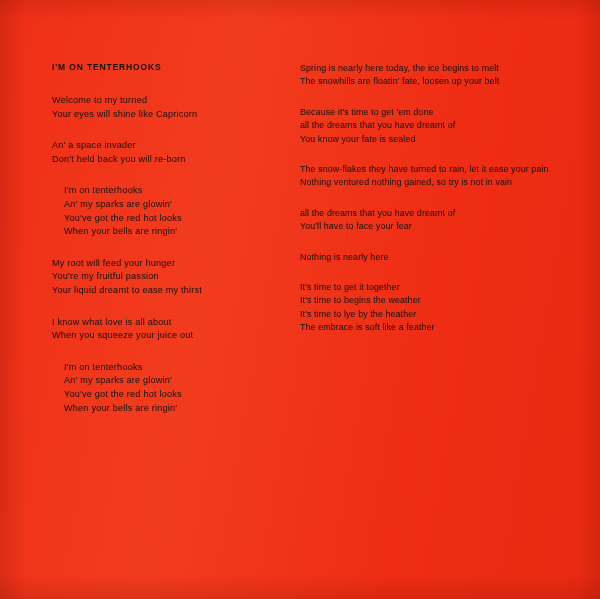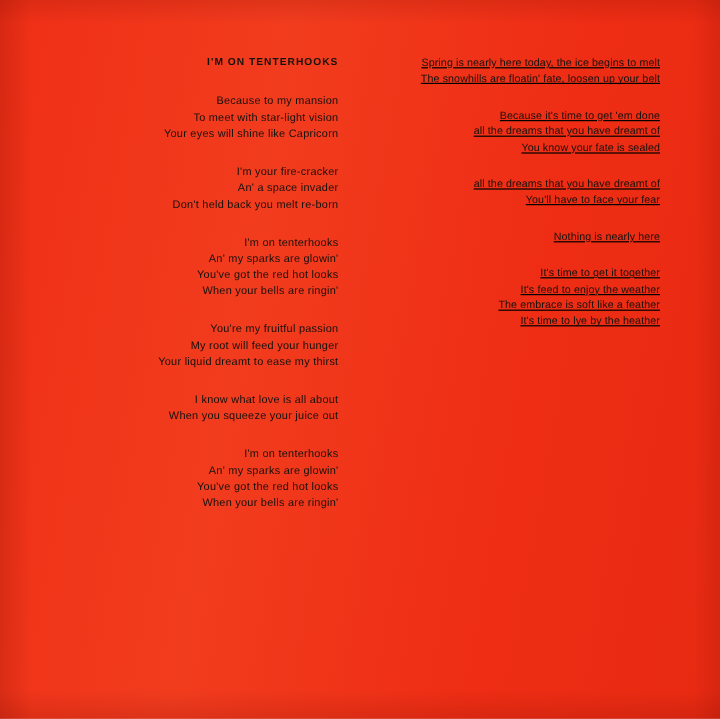--- a/index.html
+++ b/index.html
@@ -29,24 +29,23 @@
     pointer-events: none;
     background:
       linear-gradient(to right, rgba(120,12,4,0.20) 0px, rgba(120,12,4,0.0) 26px),
       linear-gradient(to left, rgba(120,12,4,0.16) 0px, rgba(120,12,4,0.0) 22px),
       linear-gradient(to bottom, rgba(120,12,4,0.16) 0px, rgba(120,12,4,0.0) 20px),
       linear-gradient(to top, rgba(120,12,4,0.18) 0px, rgba(120,12,4,0.0) 24px);
   }
   .columns {
     position: absolute;
     left: 0;
-    top: 0;
+    top: 16px;
     width: 600px;
     height: 495px;
-    text-align: right;
   }
   .col {
     position: absolute;
     top: 46px;
   }
   .col-left {
     left: 52px;
     width: 230px;
   }
   .col-right {
@@ -74,54 +73,51 @@
     letter-spacing: 0.22px;
     white-space: nowrap;
   }
   .col-right .line {
     font-size: 8.9px;
     line-height: 13.4px;
     letter-spacing: 0.1px;
   }
   .col-right .stanza {
     margin-bottom: 17px;
-    text-decoration: underline;
   }
 </style>
 </head>
 <body>
 
 <div id="page">
   <div class="columns">
 
     <div class="col col-left">
       <h2 class="song-title">I'M ON TENTERHOOKS</h2>
 
       <div class="stanza">
-        <div class="line">Because to my mansion</div>
-        <div class="line">To meet with star-light vision</div>
+        <div class="line">Welcome to my turned</div>
         <div class="line">Your eyes will shine like Capricorn</div>
       </div>
 
       <div class="stanza">
-        <div class="line">I'm your fire-cracker</div>
         <div class="line">An' a space invader</div>
-        <div class="line">Don't held back you melt re-born</div>
+        <div class="line">Don't held back you will re-born</div>
       </div>
 
       <div class="stanza indented">
         <div class="line">I'm on tenterhooks</div>
         <div class="line">An' my sparks are glowin'</div>
         <div class="line">You've got the red hot looks</div>
         <div class="line">When your bells are ringin'</div>
       </div>
 
       <div class="stanza">
+        <div class="line">My root will feed your hunger</div>
         <div class="line">You're my fruitful passion</div>
-        <div class="line">My root will feed your hunger</div>
         <div class="line">Your liquid dreamt to ease my thirst</div>
       </div>
 
       <div class="stanza">
         <div class="line">I know what love is all about</div>
         <div class="line">When you squeeze your juice out</div>
       </div>
 
       <div class="stanza indented">
         <div class="line">I'm on tenterhooks</div>
@@ -137,32 +133,36 @@
         <div class="line">Spring is nearly here today, the ice begins to melt</div>
         <div class="line">The snowhills are floatin' fate, loosen up your belt</div>
       </div>
 
       <div class="stanza">
         <div class="line">Because it's time to get 'em done</div>
         <div class="line">all the dreams that you have dreamt of</div>
         <div class="line">You know your fate is sealed</div>
       </div>
 
+      <div class="stanza">
+        <div class="line">The snow-flakes they have turned to rain, let it ease your pain</div>
+        <div class="line">Nothing ventured nothing gained, so try is not in vain</div>
+      </div>
 
       <div class="stanza">
         <div class="line">all the dreams that you have dreamt of</div>
         <div class="line">You'll have to face your fear</div>
       </div>
 
       <div class="stanza">
         <div class="line">Nothing is nearly here</div>
       </div>
 
       <div class="stanza">
         <div class="line">It's time to get it together</div>
-        <div class="line">It's feed to enjoy the weather</div>
+        <div class="line">It's time to begins the weather</div>
+        <div class="line">It's time to lye by the heather</div>
         <div class="line">The embrace is soft like a feather</div>
-        <div class="line">It's time to lye by the heather</div>
       </div>
     </div>
 
   </div>
 </div>
 
 </body></html>

